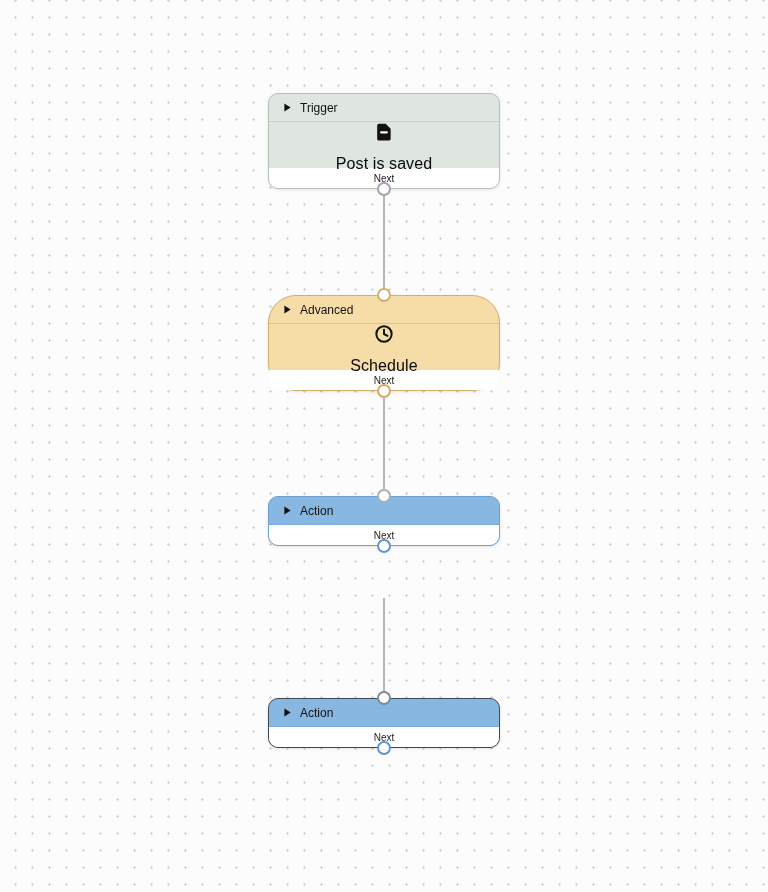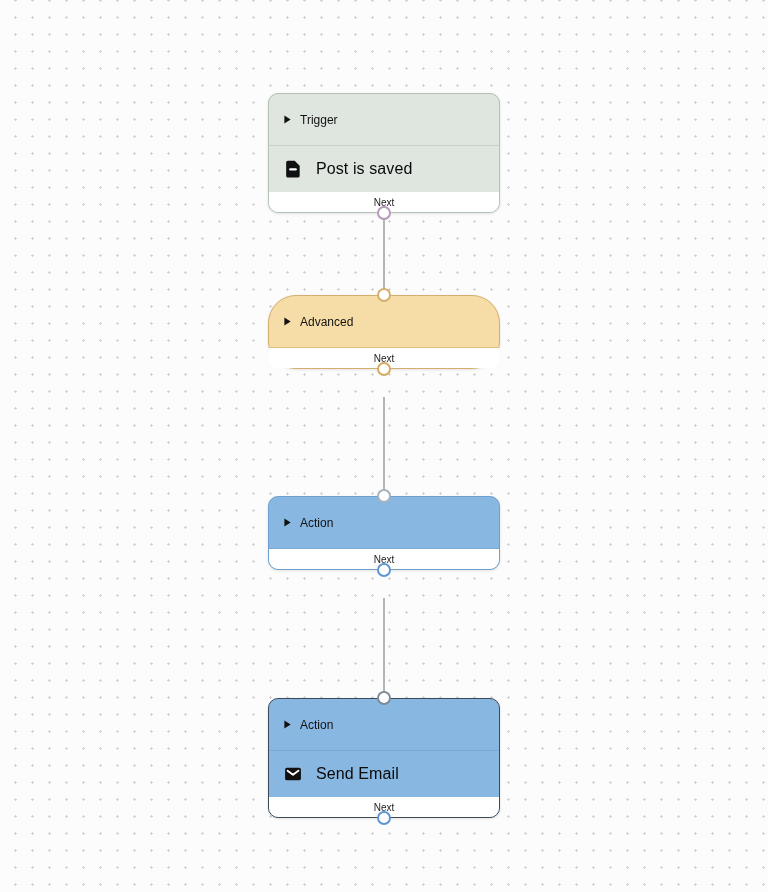--- a/index.html
+++ b/index.html
@@ -42,21 +42,21 @@
   .n0 { top: 93px; }
   .n1 { top: 295px; border-radius: 28px; }
   .n2 { top: 496px; }
   .n3 { top: 698px; }
 
   .node-header {
     height: 27px;
     display: flex;
     align-items: center;
     gap: 8px;
-    padding: 12px 14px;
+    padding: 0 14px;
     border-bottom: 1px solid var(--divider, #ccc);
     font-size: 12px;
     color: #121212;
     border-radius: 9px 9px 0 0;
   }
   .caret {
     width: 9px; height: 9px;
     display: inline-flex;
     align-items: center;
     flex: 0 0 auto;
@@ -64,20 +64,21 @@
   }
   .node-body {
     height: 46px;
     display: flex;
     align-items: center;
     gap: 13px;
     padding: 0 14px;
     font-size: 16px;
     letter-spacing: 0.1px;
     color: #0a0a0a;
+    flex-direction: column;
   }
   .body-icon { width: 20px; height: 20px; flex: 0 0 auto; display: inline-flex; }
   .node-footer {
     height: 20px;
     background: #ffffff;
     border-radius: 0 0 9px 9px;
     display: flex;
     align-items: center;
     justify-content: center;
     font-size: 10px;
@@ -131,20 +132,29 @@
 <div class="node n1" style="--bg: #f6dda8; --divider: #dfc288; --border: #d3af6d; --port-in: #d3af6d; --port-out: #d4aa62;">
   <span class="port port-in"></span>
   <div class="node-header">
     <span class="caret">
       <svg viewBox="0 0 10 10" width="9" height="9">
           <path d="M1.5 0.5 L8.5 5 L1.5 9.5 Z" fill="#111"></path>
         </svg>
     </span>
     <span>Advanced</span>
   </div>
+  <div class="node-body">
+    <span class="body-icon">
+      <svg viewBox="0 0 24 24" width="20" height="20">
+        <circle cx="12" cy="12" r="9.2" fill="none" stroke="#111" stroke-width="2.4"></circle>
+        <path d="M12 6.8v5.2l4.2 2.2" fill="none" stroke="#111" stroke-width="2.4" stroke-linecap="round" stroke-linejoin="round"></path>
+      </svg>
+    </span>
+    <span>Schedule</span>
+  </div>
   <div class="node-footer">
     <span>Next</span>
   </div>
   <span class="port port-out"></span>
 </div>
 
 <div class="node n2" style="--bg: #88b7e2; --divider: #7aaad7; --border: #6d9fcf; --port-in: #a6b2bc; --port-out: #5e96cf;">
   <span class="port port-in"></span>
   <div class="node-header">
     <span class="caret">
@@ -163,26 +173,17 @@
 <div class="node n3 selected" style="--bg: #88b7e2; --divider: #7aaad7; --border: #3e4957; --port-in: #7e8b97; --port-out: #5e96cf;">
   <span class="port port-in"></span>
   <div class="node-header">
     <span class="caret">
       <svg viewBox="0 0 10 10" width="9" height="9">
           <path d="M1.5 0.5 L8.5 5 L1.5 9.5 Z" fill="#111"></path>
         </svg>
     </span>
     <span>Action</span>
   </div>
-  <div class="node-body">
-    <span class="body-icon">
-      <svg viewBox="0 0 24 24" width="20" height="20">
-        <rect x="2.5" y="4.5" width="19" height="15" rx="2.2" fill="#111"></rect>
-        <path d="M5.5 8l6.5 5 6.5-5" fill="none" stroke="#fff" stroke-width="2.2" stroke-linecap="round" stroke-linejoin="round"></path>
-      </svg>
-    </span>
-    <span>Send Email</span>
-  </div>
   <div class="node-footer">
     <span>Next</span>
   </div>
   <span class="port port-out"></span>
 </div>
 
 </body></html>

